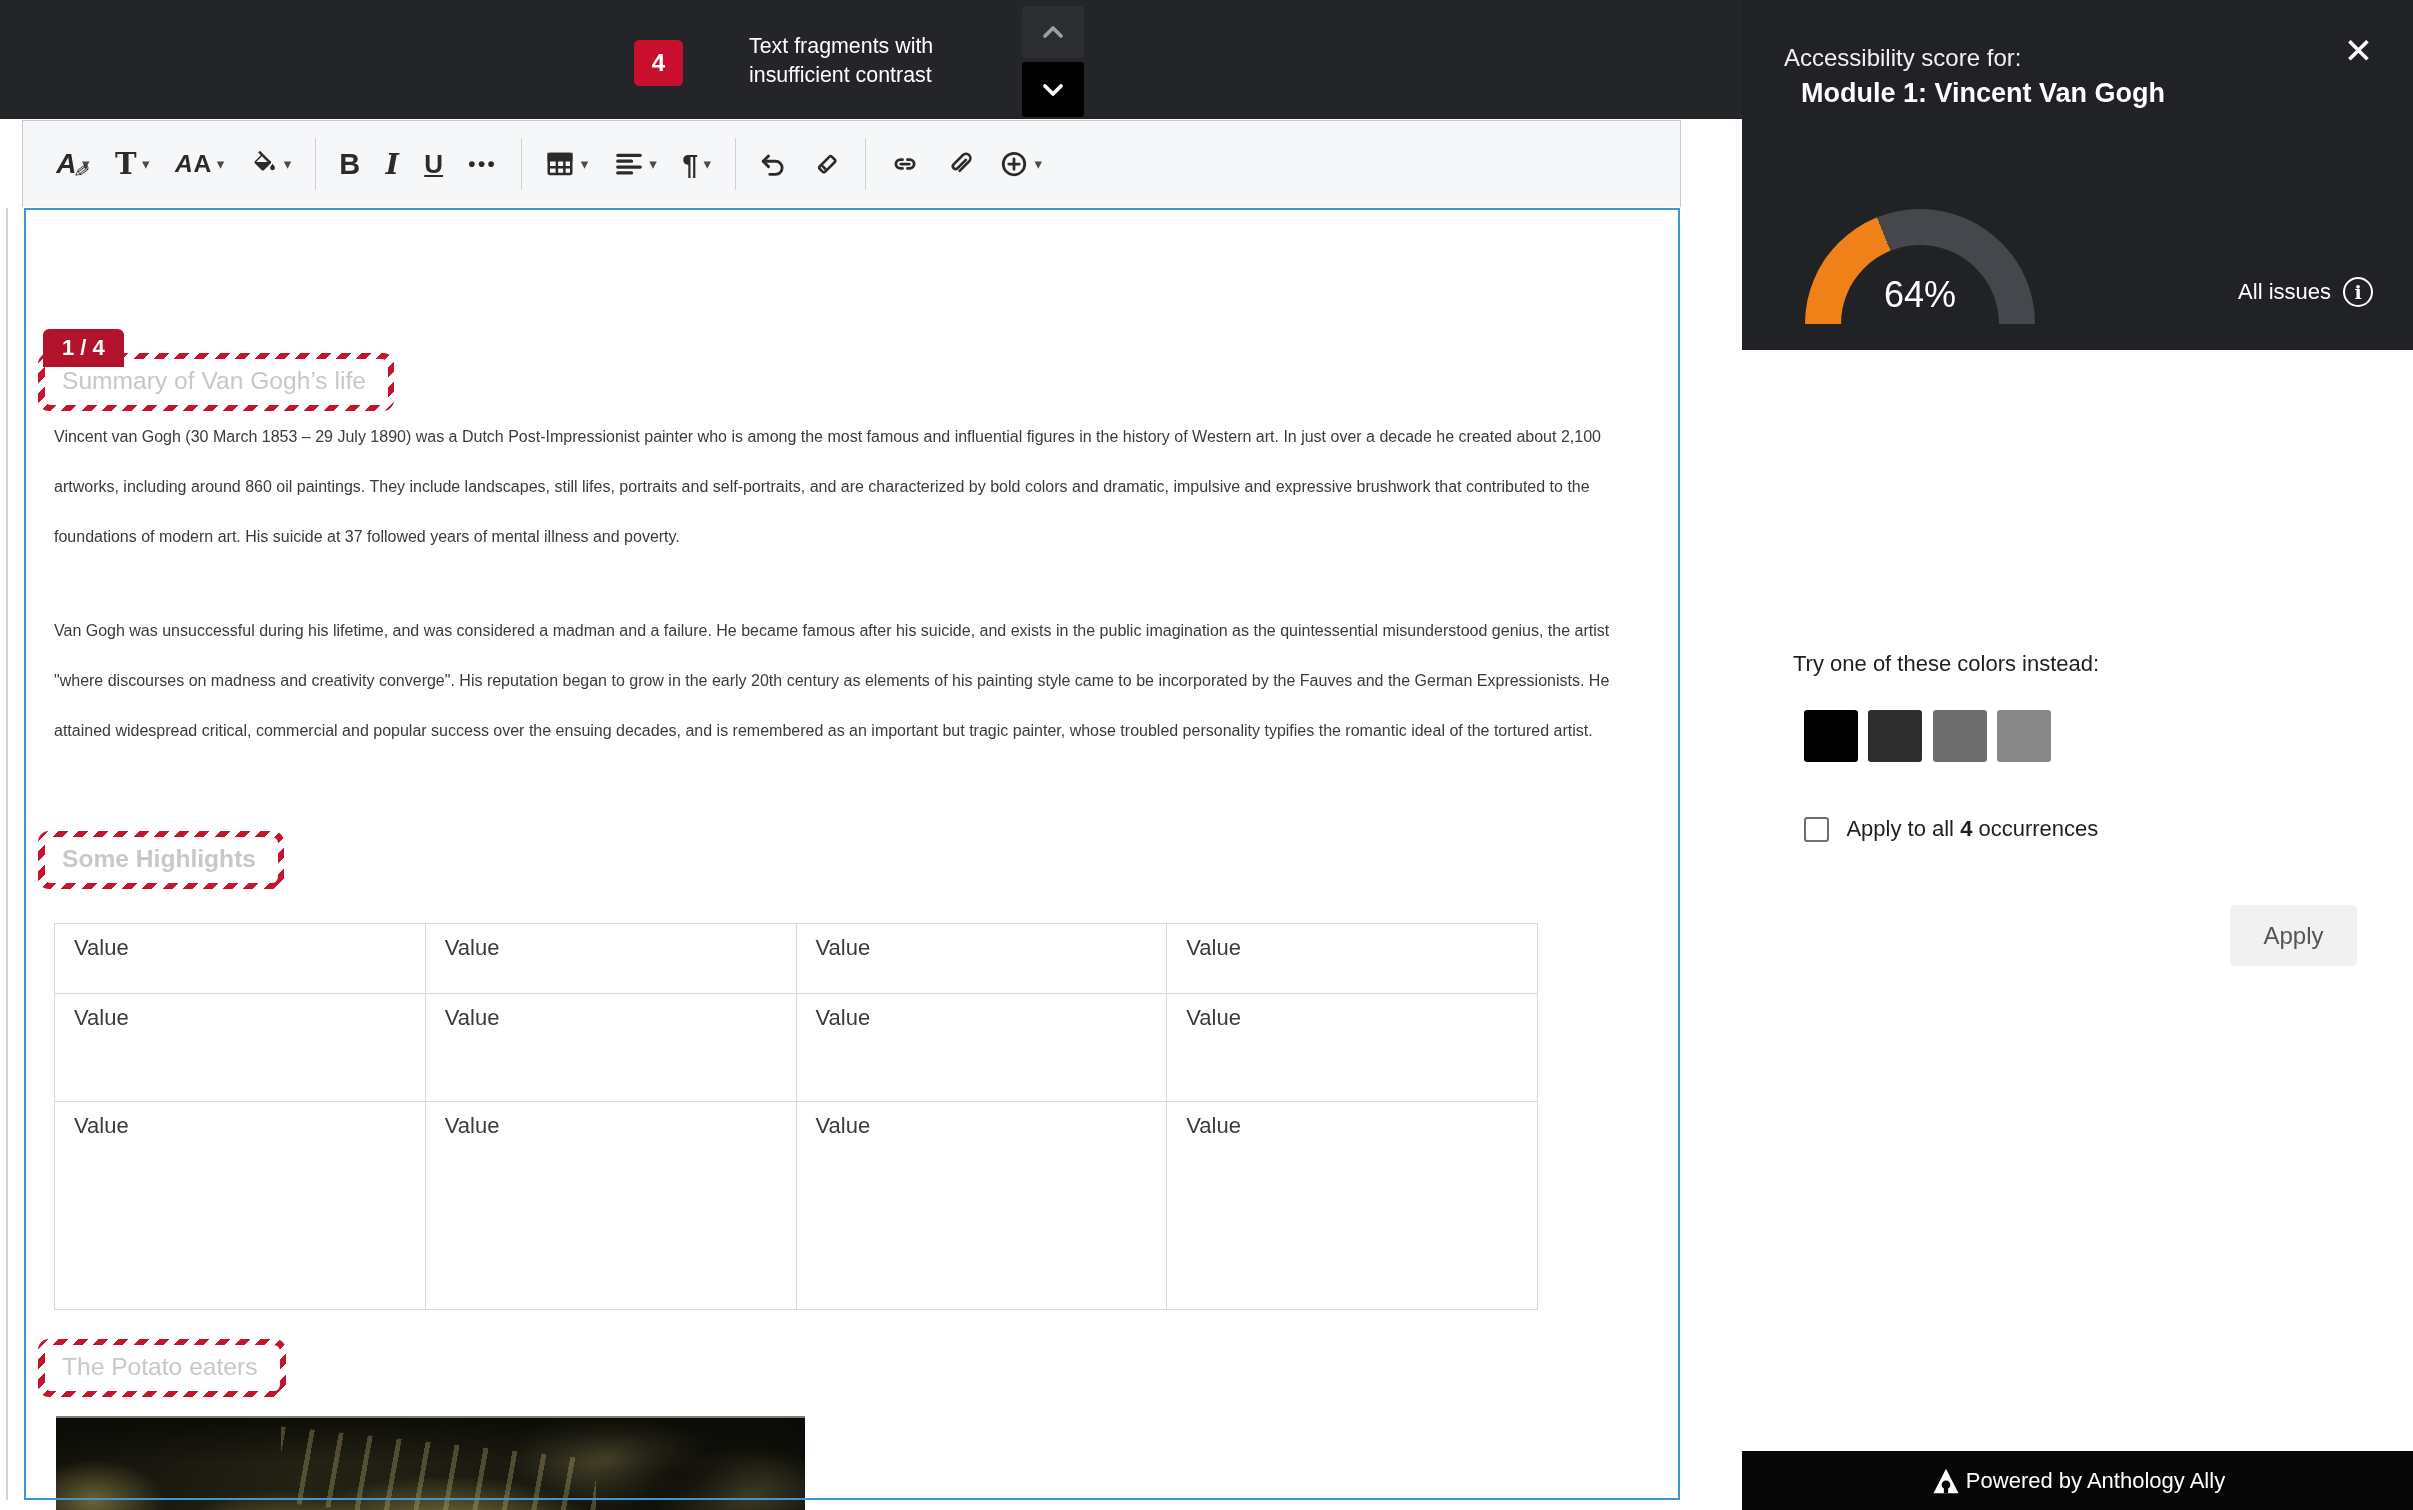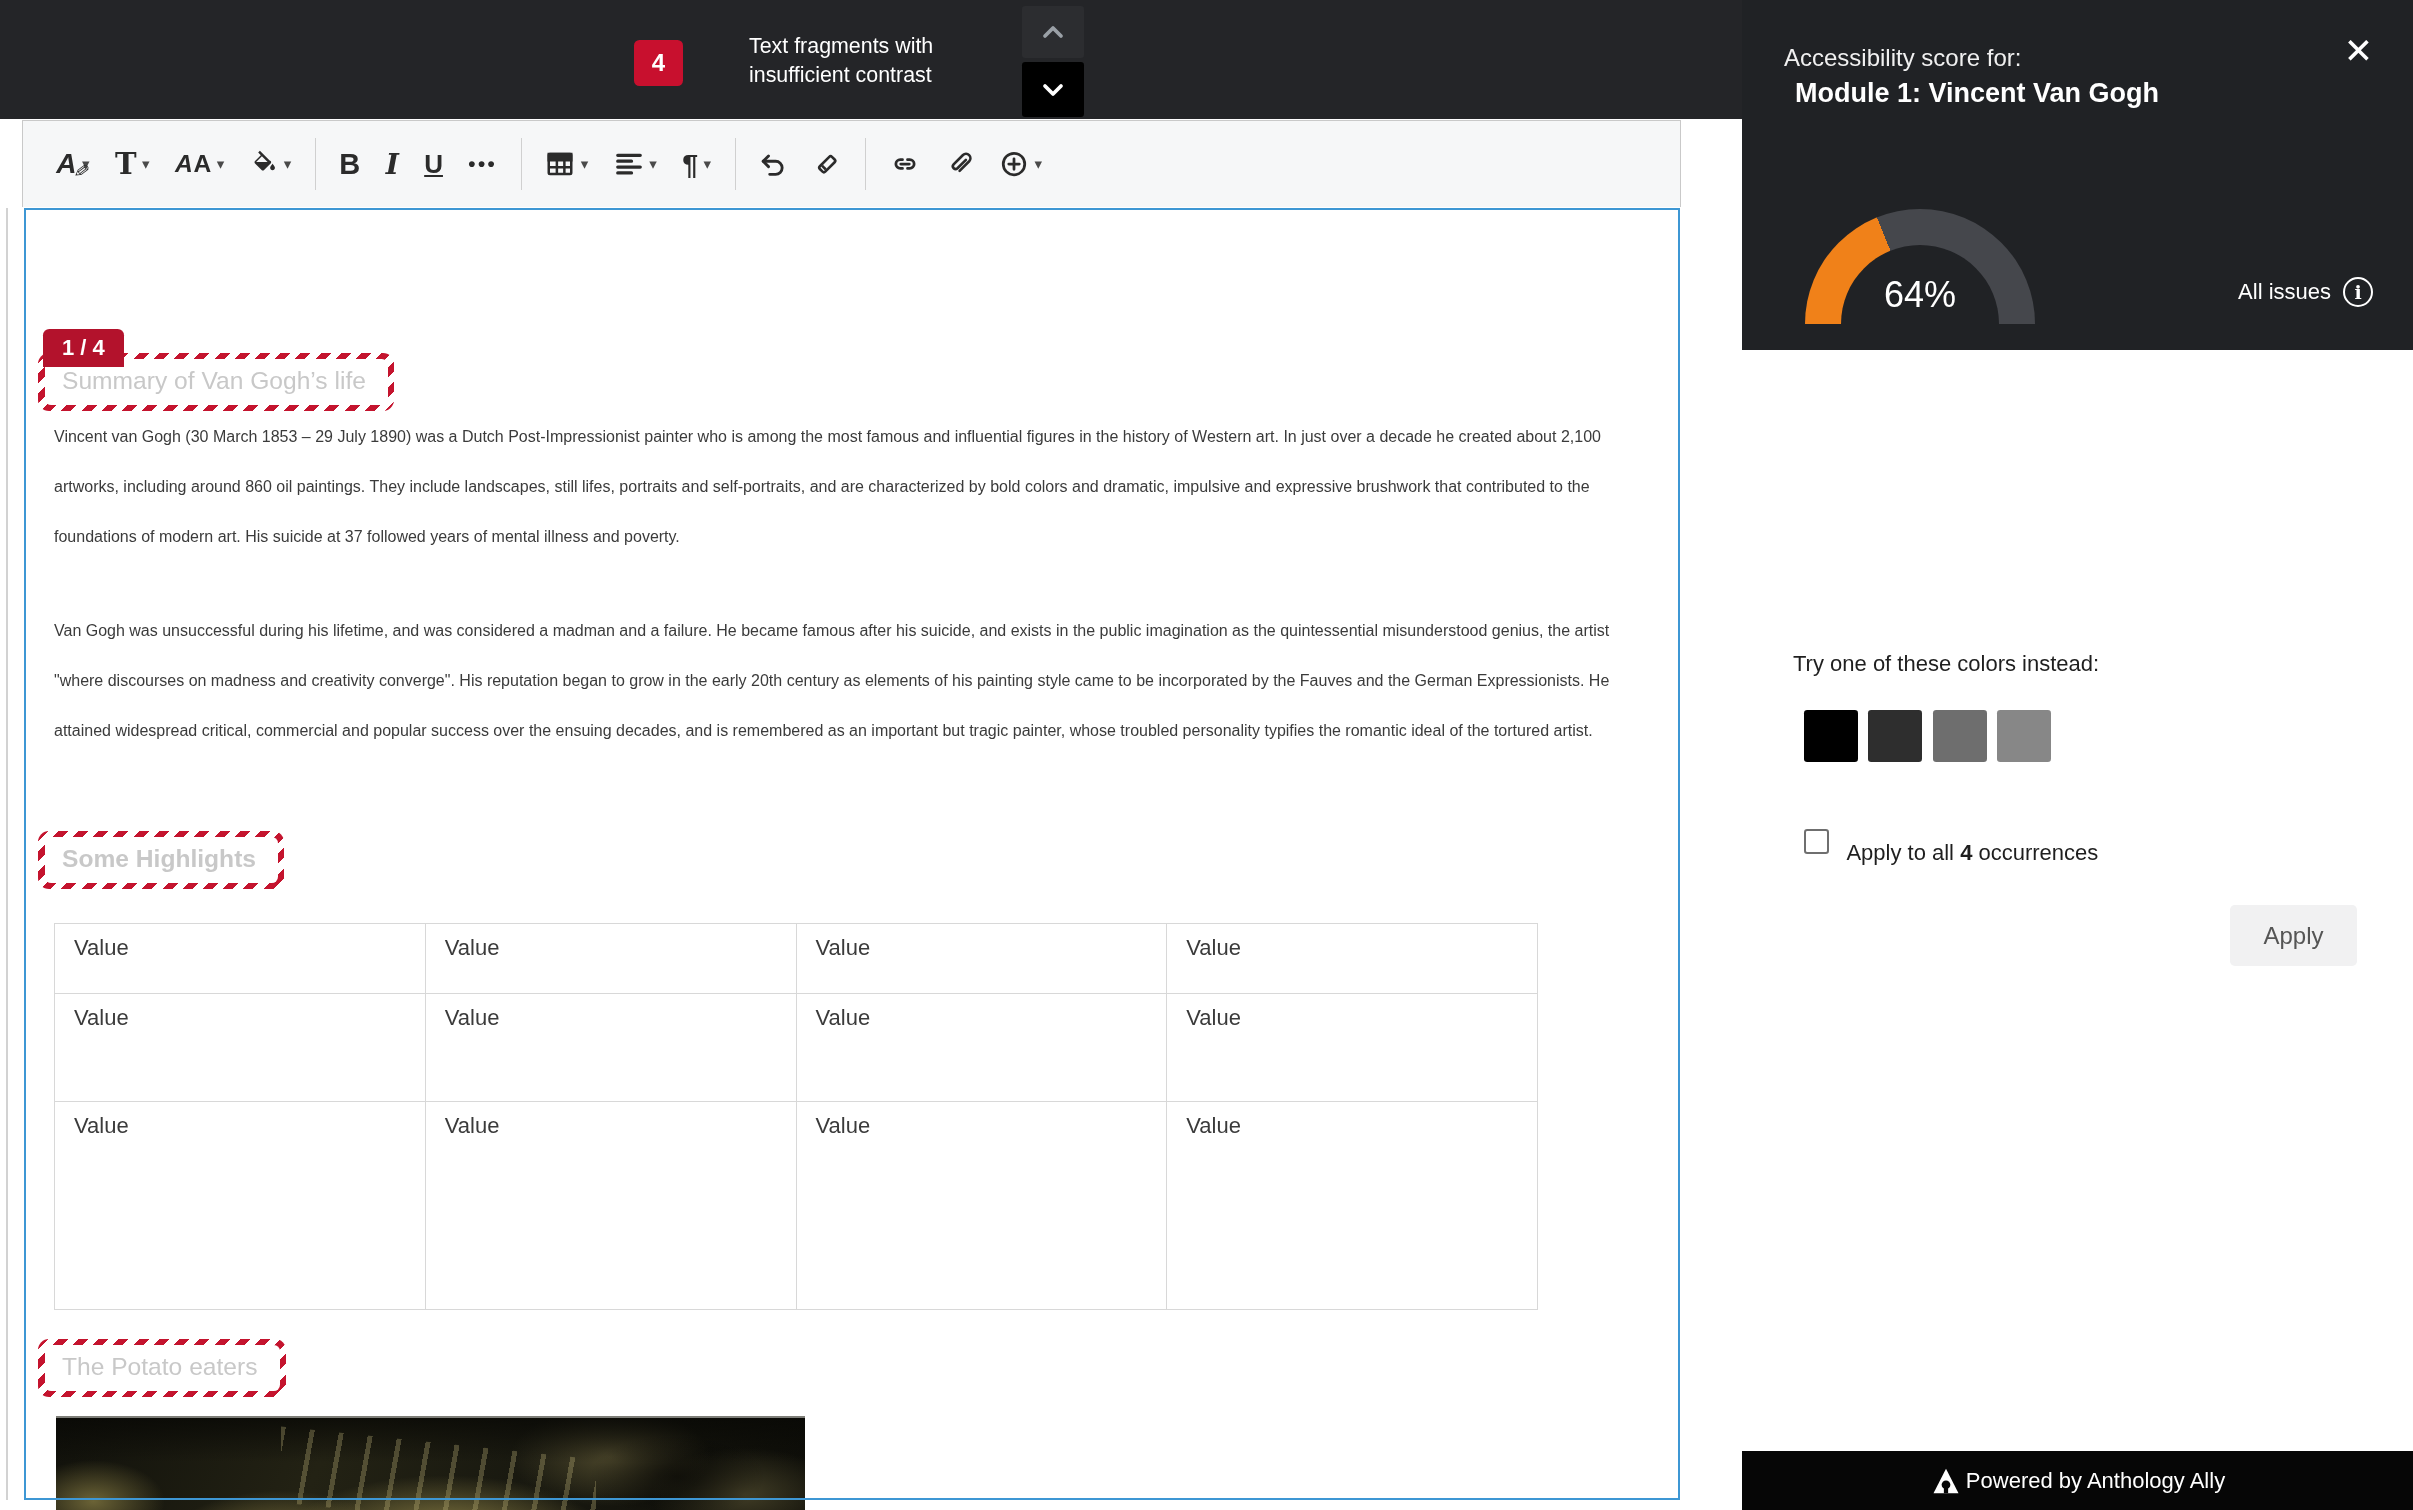--- a/index.html
+++ b/index.html
@@ -64,21 +64,21 @@
   .painting::before{content:"";position:absolute;left:30%;top:18%;width:42%;height:55%;
     background:repeating-linear-gradient(100deg,rgba(200,188,128,.38) 0 4.8px,rgba(0,0,0,0) 4.8px 28.5px);
     transform:skewY(6deg);opacity:.8;}
   .painting::after{content:"";position:absolute;right:4%;top:10%;width:26%;height:80%;
     background:radial-gradient(ellipse 60% 50% at 50% 40%,rgba(0,0,0,.55) 0%,rgba(0,0,0,0) 75%);}
 
   
   .panel{position:absolute;left:1742px;top:0;width:672px;height:1510px;background:#fff;}
   .panel-dark{position:absolute;left:0;top:0;width:672px;height:350px;background:#202225;}
   .pn-label{position:absolute;left:42px;top:44px;font-size:24px;color:#f0f0f0;}
-  .pn-title{position:absolute;left:53px;top:78px;font-size:27px;font-weight:700;color:#fff;}
+  .pn-title{position:absolute;left:59px;top:78px;font-size:27px;font-weight:700;color:#fff;}
   .pn-close{position:absolute;right:41px;top:33px;font-size:35px;color:#fff;cursor:pointer;line-height:1;}
   .gauge{position:absolute;left:63px;top:209px;width:230px;height:117px;overflow:hidden;}
   .gauge-arc{position:absolute;left:0;top:0;width:230px;height:230px;border-radius:50%;
     background:conic-gradient(from 270deg,#F08119 0deg 68deg,#45474C 68deg 180deg,transparent 180deg 360deg);}
   .gauge-arc::after{content:"";position:absolute;inset:36px;border-radius:50%;background:#202225;}
   .gauge-score{position:absolute;left:63px;top:274px;width:230px;text-align:center;font-size:36px;color:#fff;z-index:2;}
   .all-issues{position:absolute;right:41px;top:277px;display:flex;align-items:center;gap:12px;cursor:pointer;}
   .all-issues-text{font-size:22px;color:#fff;}
   .info-icon{width:30px;height:30px;border:2px solid #fff;border-radius:50%;display:flex;align-items:center;justify-content:center;
     color:#fff;font-family:"DejaVu Serif",serif;font-size:19px;font-weight:700;}
@@ -86,21 +86,21 @@
   .gray-notch{position:absolute;left:158px;top:-19px;width:0;height:0;
     border-left:20.6px solid transparent;border-right:20.6px solid transparent;border-bottom:19px solid #45474A;}
   .issue-heading{position:absolute;left:49px;top:24px;width:523px;font-size:32px;font-weight:300;line-height:1.38;color:#fff;}
   .wtm-btn{position:absolute;left:49px;top:155px;height:57px;padding:0 33px;border:1.6px solid #e4e4e4;border-radius:2.4px;
     background:transparent;color:#fff;font-size:22px;font-weight:700;display:flex;align-items:center;cursor:pointer;}
   .try-label{position:absolute;left:51px;top:651px;font-size:22px;color:#1f1f1f;}
   .swatch-row{position:absolute;left:62px;top:710px;display:flex;gap:10.3px;}
   .swatch{width:54px;height:52px;border-radius:3.2px;cursor:pointer;}
   .cb-row{position:absolute;left:62px;top:816px;display:flex;align-items:center;gap:17.4px;}
   .checkbox{width:25px;height:25px;border:2px solid #6f6f6f;border-radius:3.2px;background:#fff;cursor:pointer;}
-  .cb-label{font-size:22px;color:#1f1f1f;margin-top:24px;}
+  .cb-label{font-size:22px;color:#1f1f1f;}
   .cb-label b{font-weight:700;}
   .apply-btn{position:absolute;right:57px;top:905px;width:127px;height:61px;background:#f1f1f2;border:none;border-radius:4.8px;
     font-size:24px;color:#555;display:flex;align-items:center;justify-content:center;cursor:pointer;}
   .panel-footer{position:absolute;left:0;bottom:0;width:672px;height:59px;background:#060606;
     display:flex;align-items:center;justify-content:center;gap:5px;}
   .footer-text{color:#fff;font-size:22px;}
   svg{display:block;}
 </style>
 </head>
 <body>

